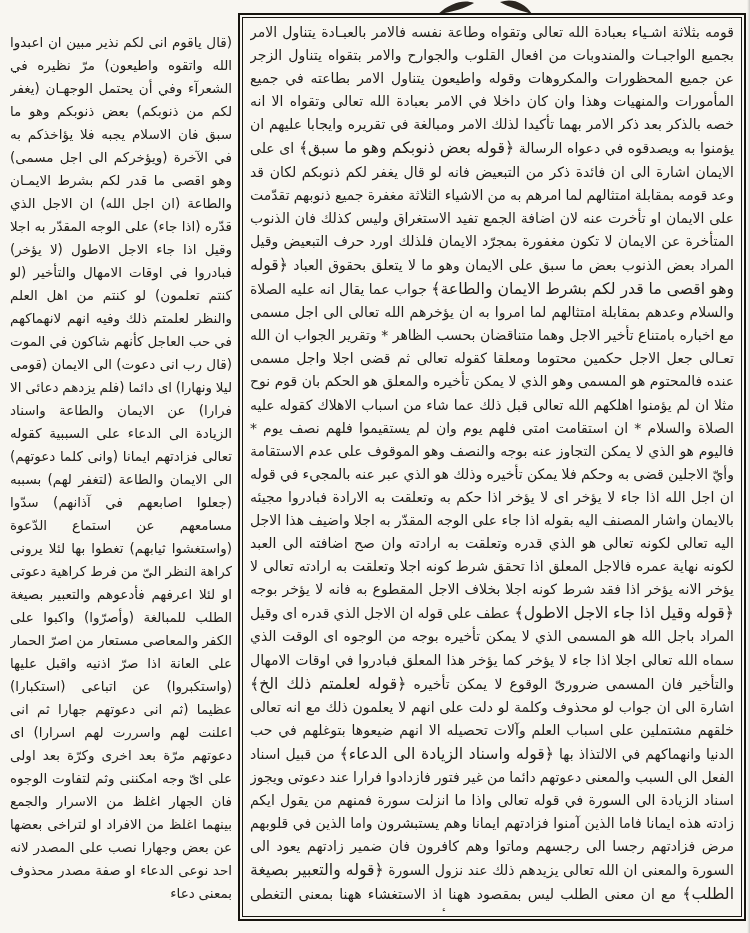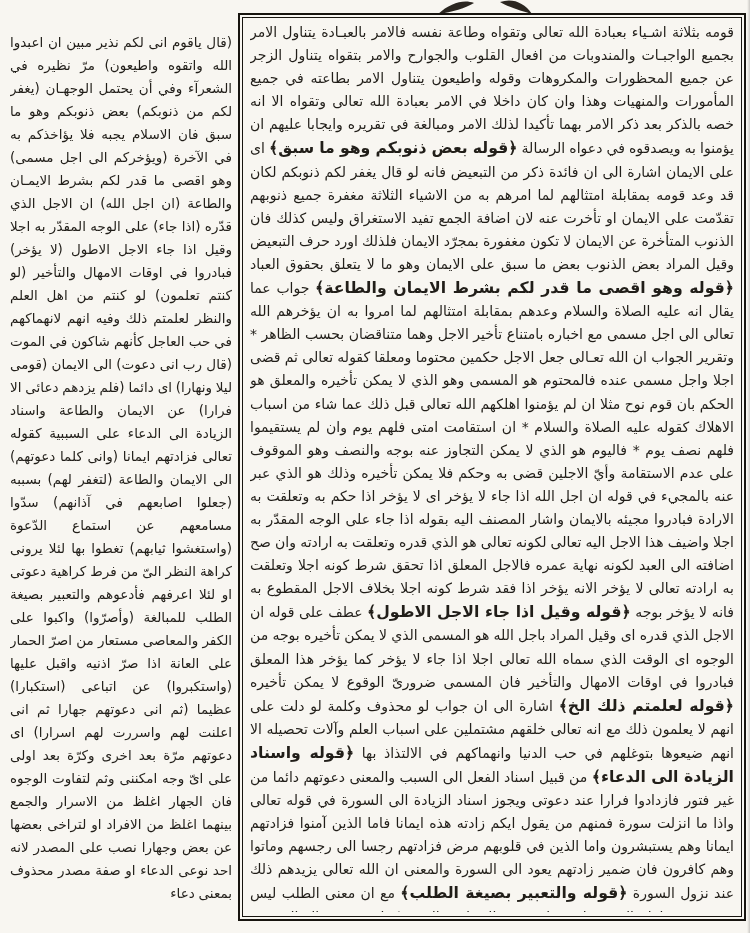--- a/index.html
+++ b/index.html
@@ -40,21 +40,21 @@
     border:1px solid var(--frame);width:100%;height:100%;
     box-sizing:border-box;padding:3px 7px 4px 7px;overflow:hidden;
   }
   .main-col{
     direction:rtl;text-align:justify;
     font-size:14px;line-height:23.1px;color:var(--ink);
     word-spacing:-0.5px;height:100%;overflow:hidden;
   }
   .line{display:inline;}
   
-  .qmarker{font-weight:bold;font-size:1.12em;letter-spacing:0.2px;}
+  .qmarker{font-weight:normal;font-size:1.12em;letter-spacing:0.2px;}
   
   .lemma{font-weight:normal;}
 </style>
 </head>
 <body>
 
 <div class="page">
 
   <svg class="ornament" viewBox="0 0 110 16" xmlns="http://www.w3.org/2000/svg" aria-hidden="true">
     <path d="M8,16 C20,5 34,1 44,5 C36,10 22,14 8,16 Z"></path>

